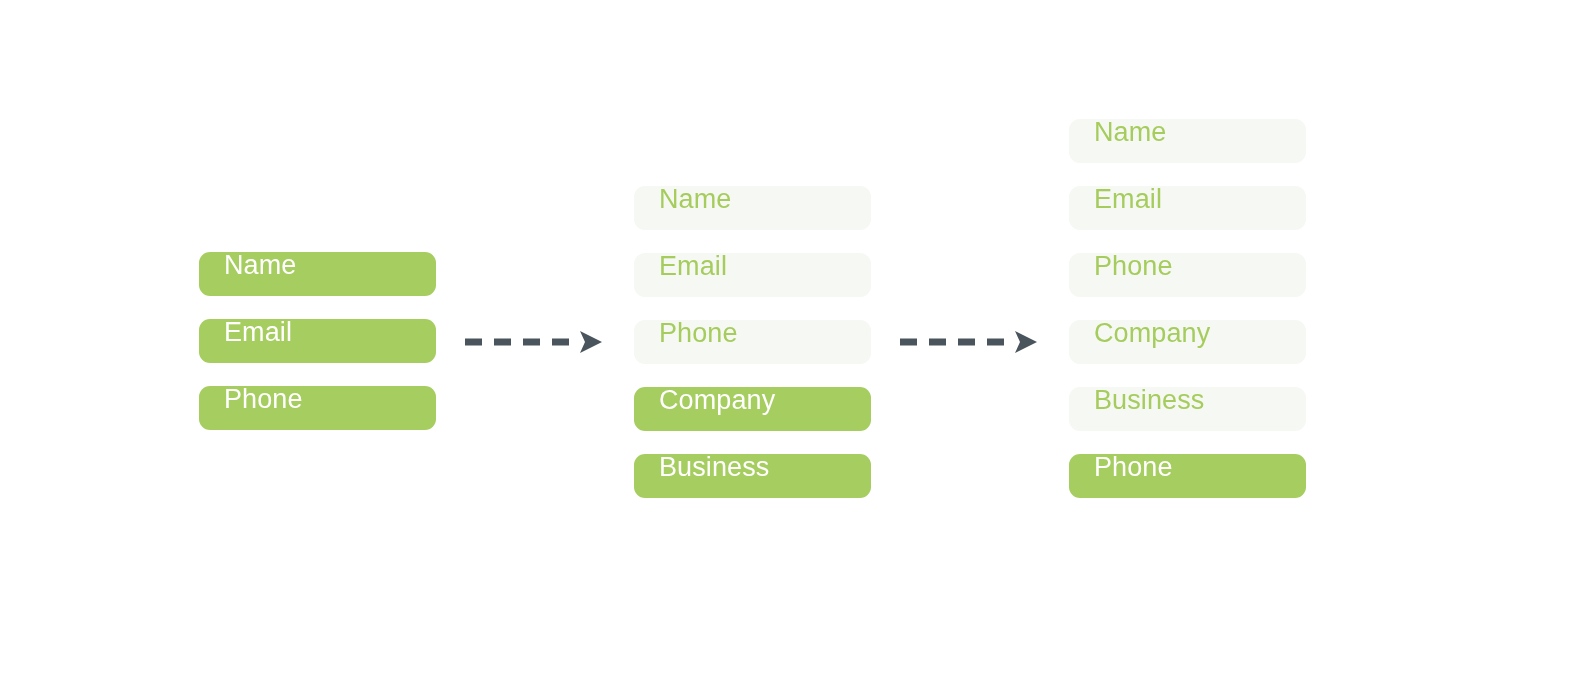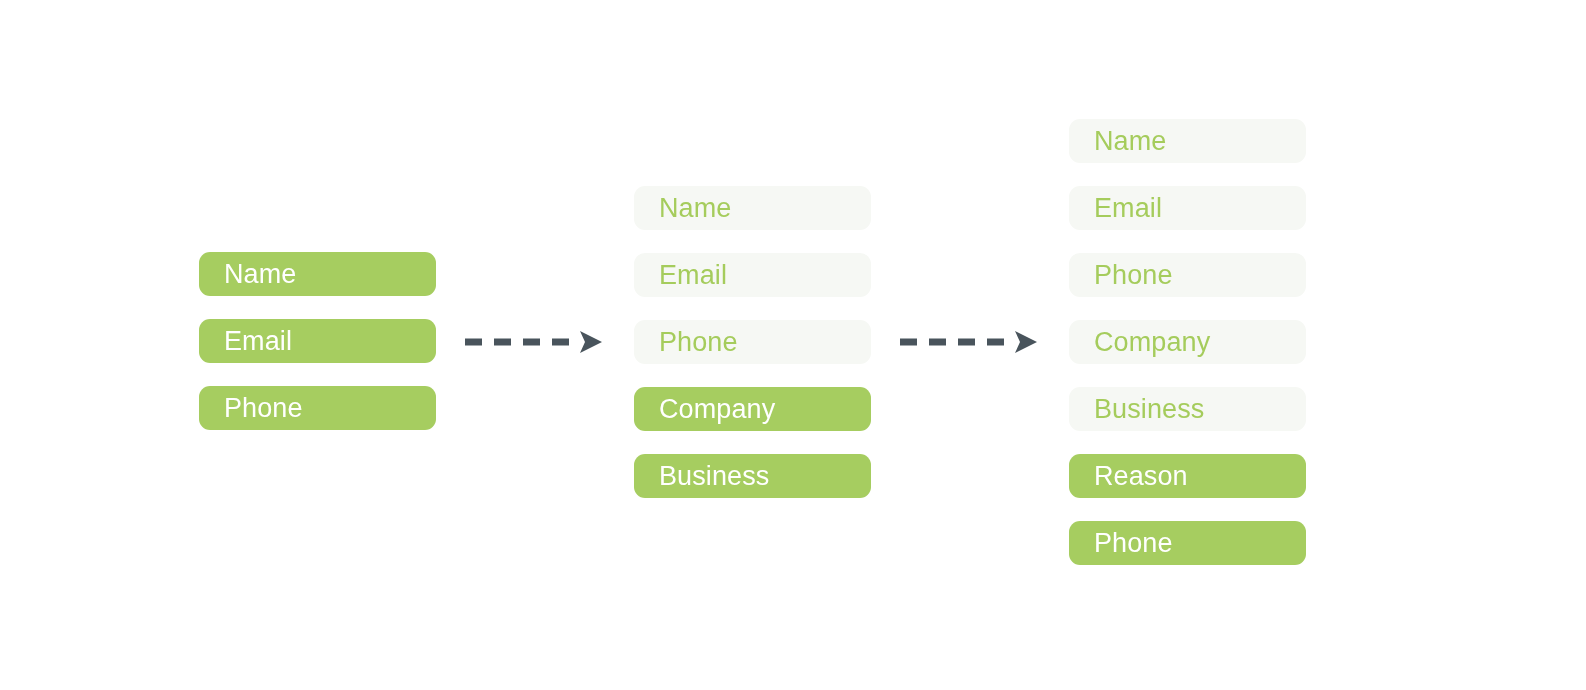--- a/index.html
+++ b/index.html
@@ -30,21 +30,20 @@
   #column-1 { left: 199px; top: 252px; width: 237px; }
   #column-2 { left: 634px; top: 186px; width: 237px; }
   #column-3 { left: 1069px; top: 119px; width: 237px; }
 
   .pill {
     box-sizing: border-box;
     width: 237px;
     height: 44px;
     border-radius: 11px;
     display: flex;
-    align-items: center;
     padding-left: 25px;
     font-size: 27px;
     font-weight: 300;
     letter-spacing: 0.1px;
     line-height: 1;
     white-space: nowrap;
   }
 
   .pill.filled {
     background: #a6cd60;
@@ -126,20 +125,17 @@
       <div class="pill muted">
         <span>Phone</span>
       </div>
       <div class="pill muted">
         <span>Company</span>
       </div>
       <div class="pill muted">
         <span>Business</span>
       </div>
       <div class="pill filled">
-        <span>Reason</span>
-      </div>
-      <div class="pill filled">
         <span>Phone</span>
       </div>
     </div>
 
 </div>
 
 </body></html>

